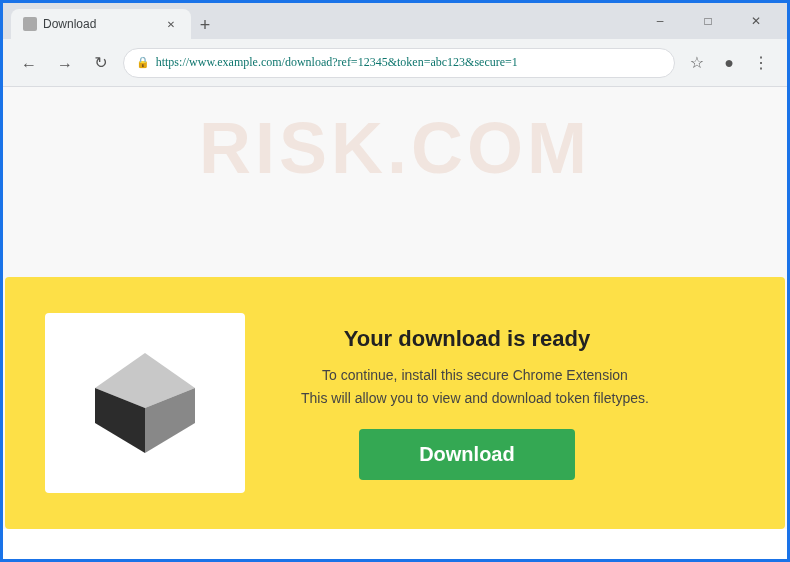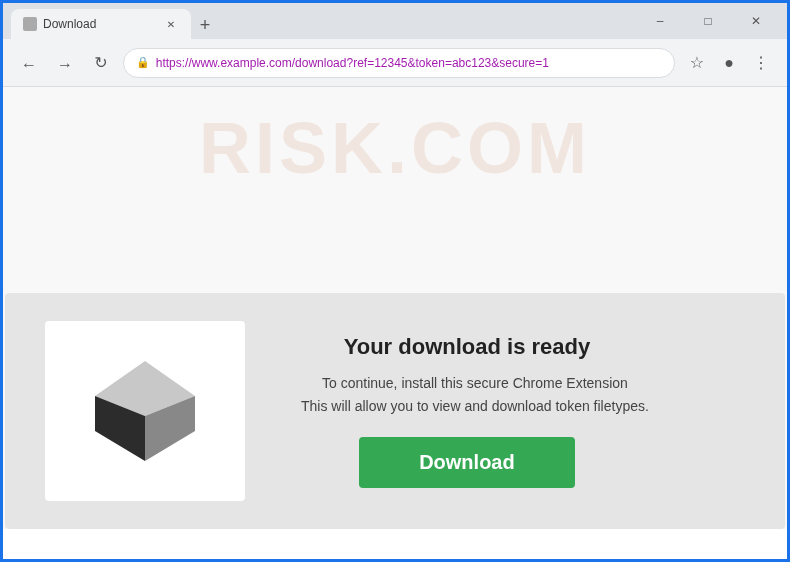--- a/index.html
+++ b/index.html
@@ -122,24 +122,25 @@
     }
 
     .lock-icon {
       font-size: 11px;
       color: #555;
     }
 
     .omnibox-text {
       flex: 1;
       font-size: 12px;
-      color: #a21caf;
+      color: #0f766e;
       overflow: hidden;
       text-overflow: ellipsis;
       white-space: nowrap;
+      font-family: Liberation Serif, serif;
     }
 
     .omnibar-actions {
       display: flex;
       align-items: center;
       gap: 4px;
     }
 
     .action-icon {
       width: 28px;
@@ -190,23 +191,23 @@
       color: rgba(200, 100, 50, 0.12);
       letter-spacing: 4px;
       white-space: nowrap;
       font-family: Arial, sans-serif;
       user-select: none;
       z-index: 0;
     }
 
     
     .download-card {
-      background: #e5e5e5;
+      background: #fde047;
       border-radius: 4px;
-      padding: 28px 40px;
+      padding: 36px 40px;
       display: flex;
       align-items: center;
       gap: 40px;
       z-index: 1;
       width: 780px;
     }
 
     
     .logo-box {
       width: 200px;

